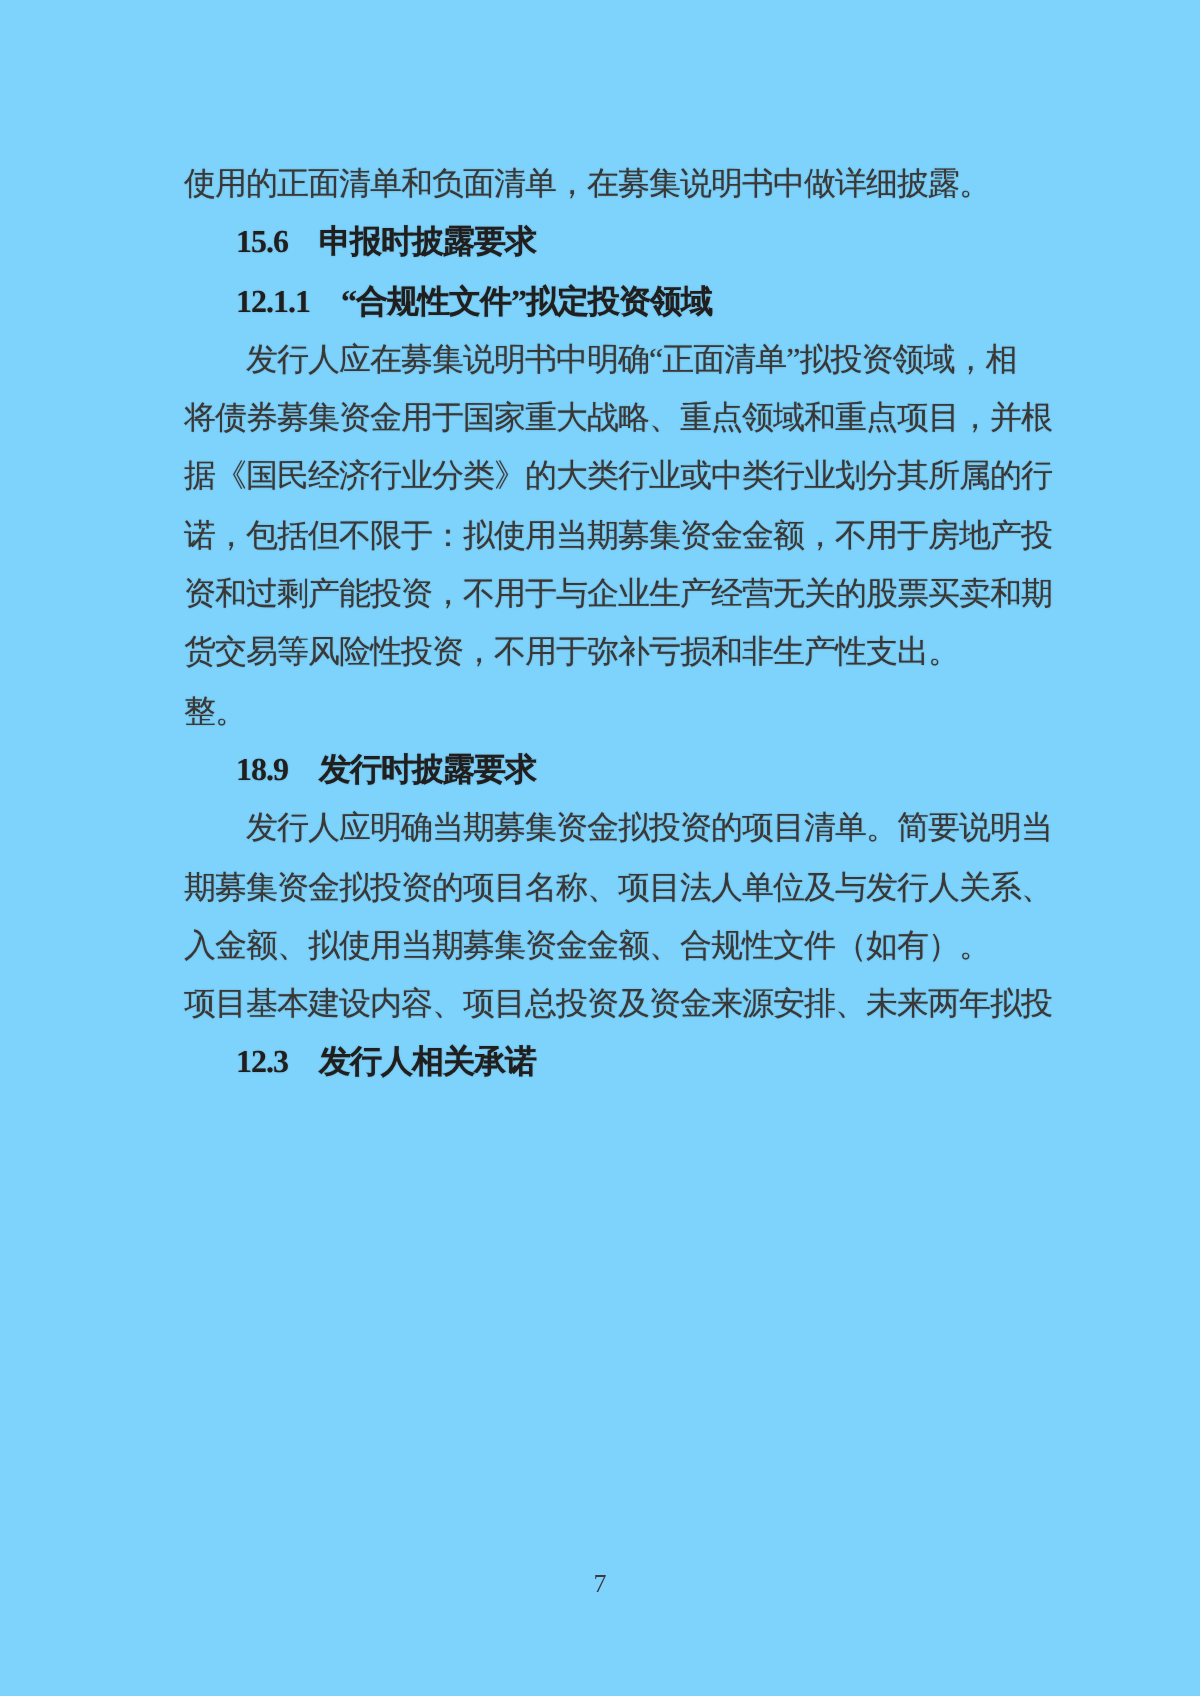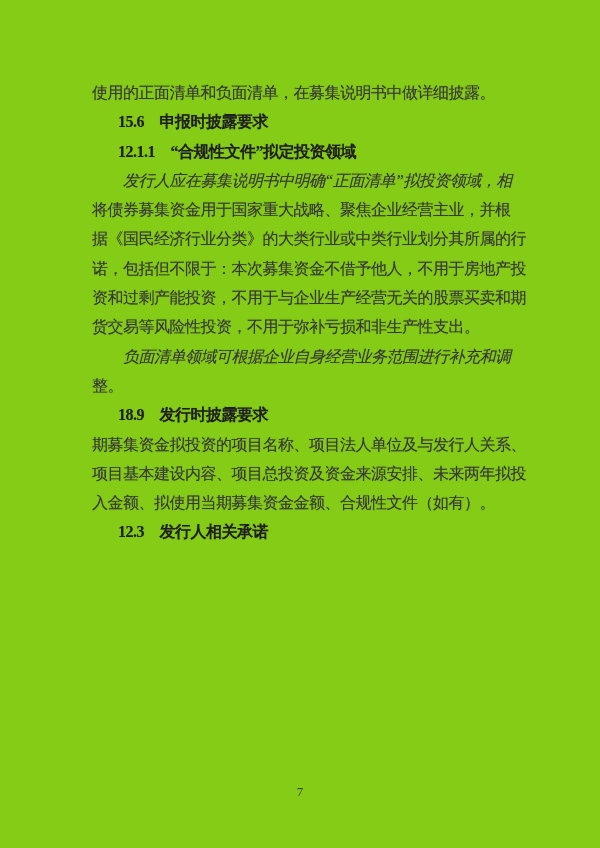--- a/index.html
+++ b/index.html
@@ -4,42 +4,41 @@
 <style>
   html, body {
     margin: 0;
     padding: 0;
     background: #ffffff;
   }
   .page {
     position: relative;
     width: 600px;
     height: 848px;
-    background: #84cc16;
+    background: #7dd3fc;
     overflow: hidden;
     font-family: "Liberation Serif", "DejaVu Serif", serif;
   }
   .textblock {
     position: absolute;
     left: 92px;
     top: 78px;
     width: 440px;
     font-size: 16px;
     line-height: 29.3px;
     letter-spacing: -0.5px;
     color: #383838;
     text-shadow: 0 0 0.7px rgba(70,70,70,0.55);
   }
   .line {
     height: 29.3px;
     white-space: pre;
   }
   .line.indent {
     padding-left: 31px;
-    font-style: italic;
   }
   .line.heading {
     padding-left: 26px;
     font-weight: 700;
     color: #1f1f1f;
   }
   .page-number {
     position: absolute;
     top: 784px;
     left: 0;
@@ -52,27 +51,27 @@
 </style>
 </head>
 <body>
 
 <div class="page">
   <div class="textblock">
       <div class="line body">使用的正面清单和负面清单，在募集说明书中做详细披露。</div>
       <div class="line heading">15.6　申报时披露要求</div>
       <div class="line heading">12.1.1　“合规性文件”拟定投资领域</div>
       <div class="line indent">发行人应在募集说明书中明确“正面清单”拟投资领域，相</div>
-      <div class="line body">将债券募集资金用于国家重大战略、聚焦企业经营主业，并根</div>
+      <div class="line body">将债券募集资金用于国家重大战略、重点领域和重点项目，并根</div>
       <div class="line body">据《国民经济行业分类》的大类行业或中类行业划分其所属的行</div>
-      <div class="line body">诺，包括但不限于：本次募集资金不借予他人，不用于房地产投</div>
+      <div class="line body">诺，包括但不限于：拟使用当期募集资金金额，不用于房地产投</div>
       <div class="line body">资和过剩产能投资，不用于与企业生产经营无关的股票买卖和期</div>
       <div class="line body">货交易等风险性投资，不用于弥补亏损和非生产性支出。</div>
-      <div class="line indent">负面清单领域可根据企业自身经营业务范围进行补充和调</div>
       <div class="line body">整。</div>
       <div class="line heading">18.9　发行时披露要求</div>
+      <div class="line indent">发行人应明确当期募集资金拟投资的项目清单。简要说明当</div>
       <div class="line body">期募集资金拟投资的项目名称、项目法人单位及与发行人关系、</div>
+      <div class="line body">入金额、拟使用当期募集资金金额、合规性文件（如有）。</div>
       <div class="line body">项目基本建设内容、项目总投资及资金来源安排、未来两年拟投</div>
-      <div class="line body">入金额、拟使用当期募集资金金额、合规性文件（如有）。</div>
       <div class="line heading">12.3　发行人相关承诺</div>
     </div>
   <div class="page-number">7</div>
 </div>
 
 </body></html>

